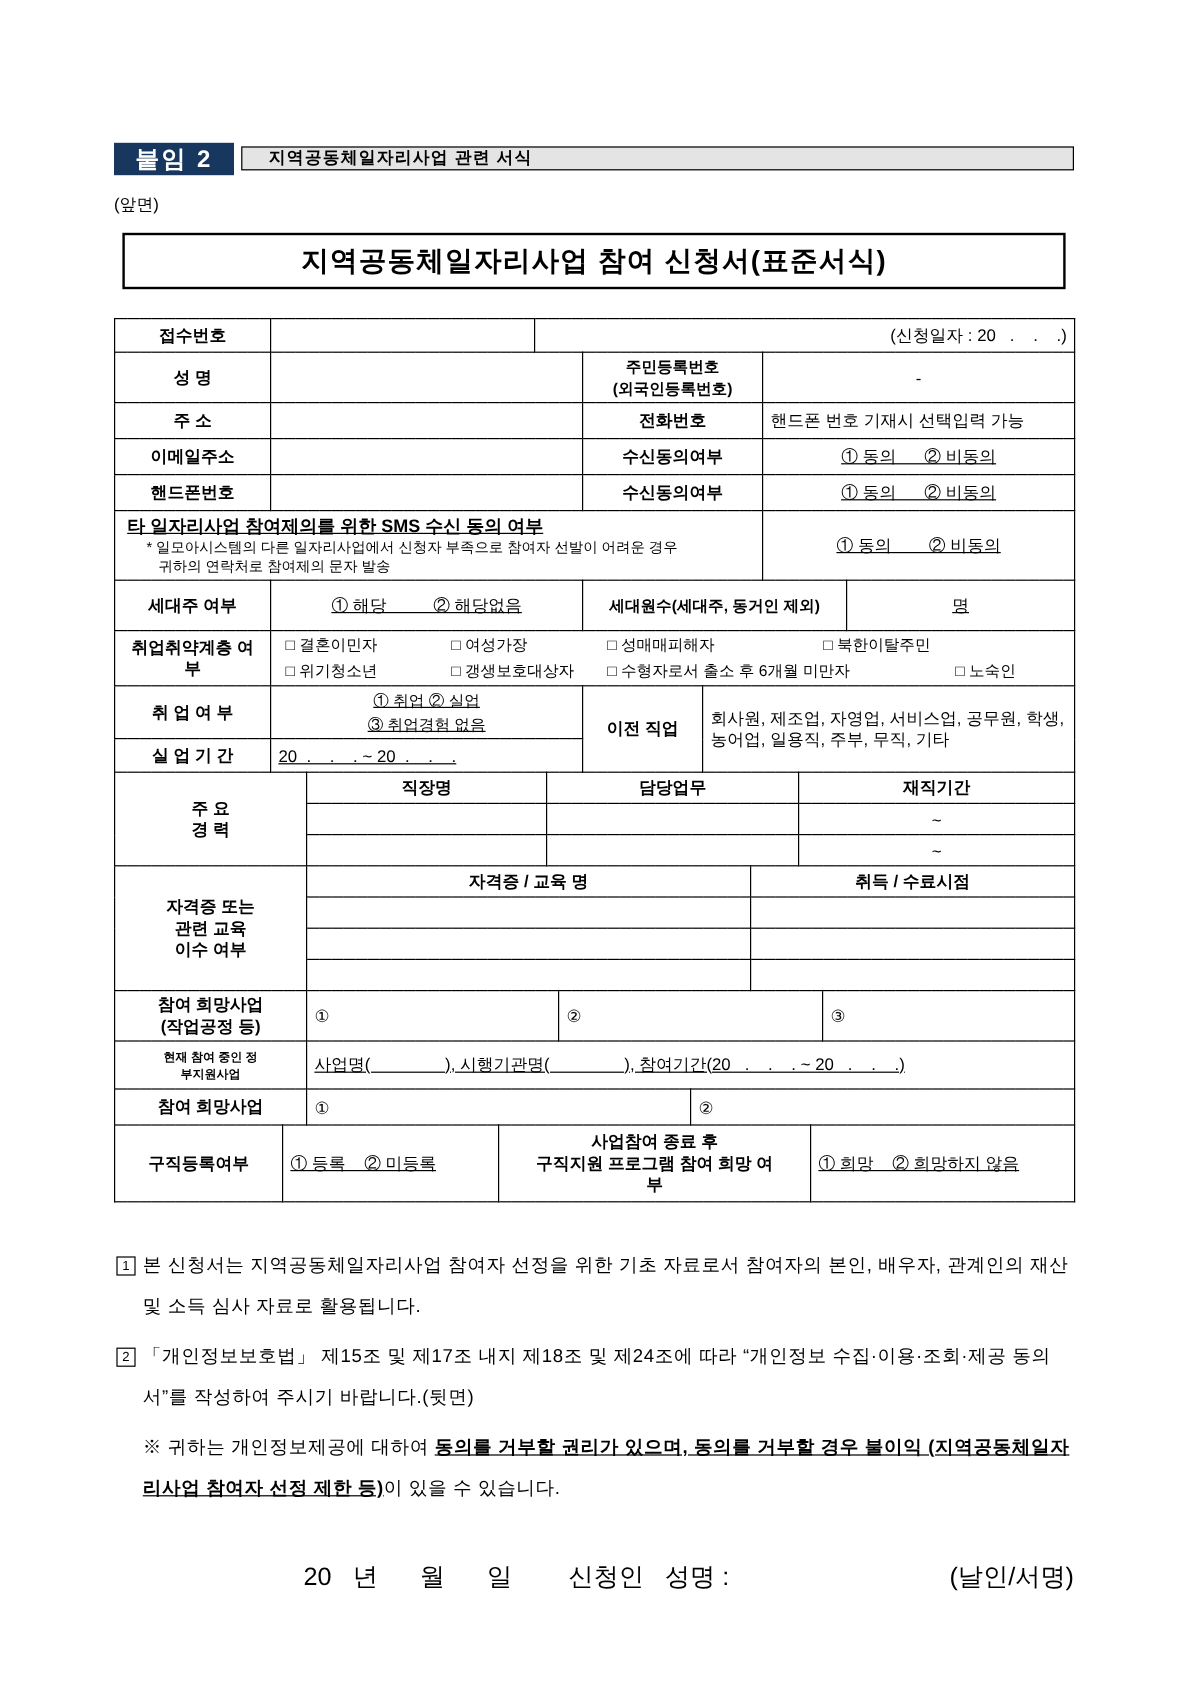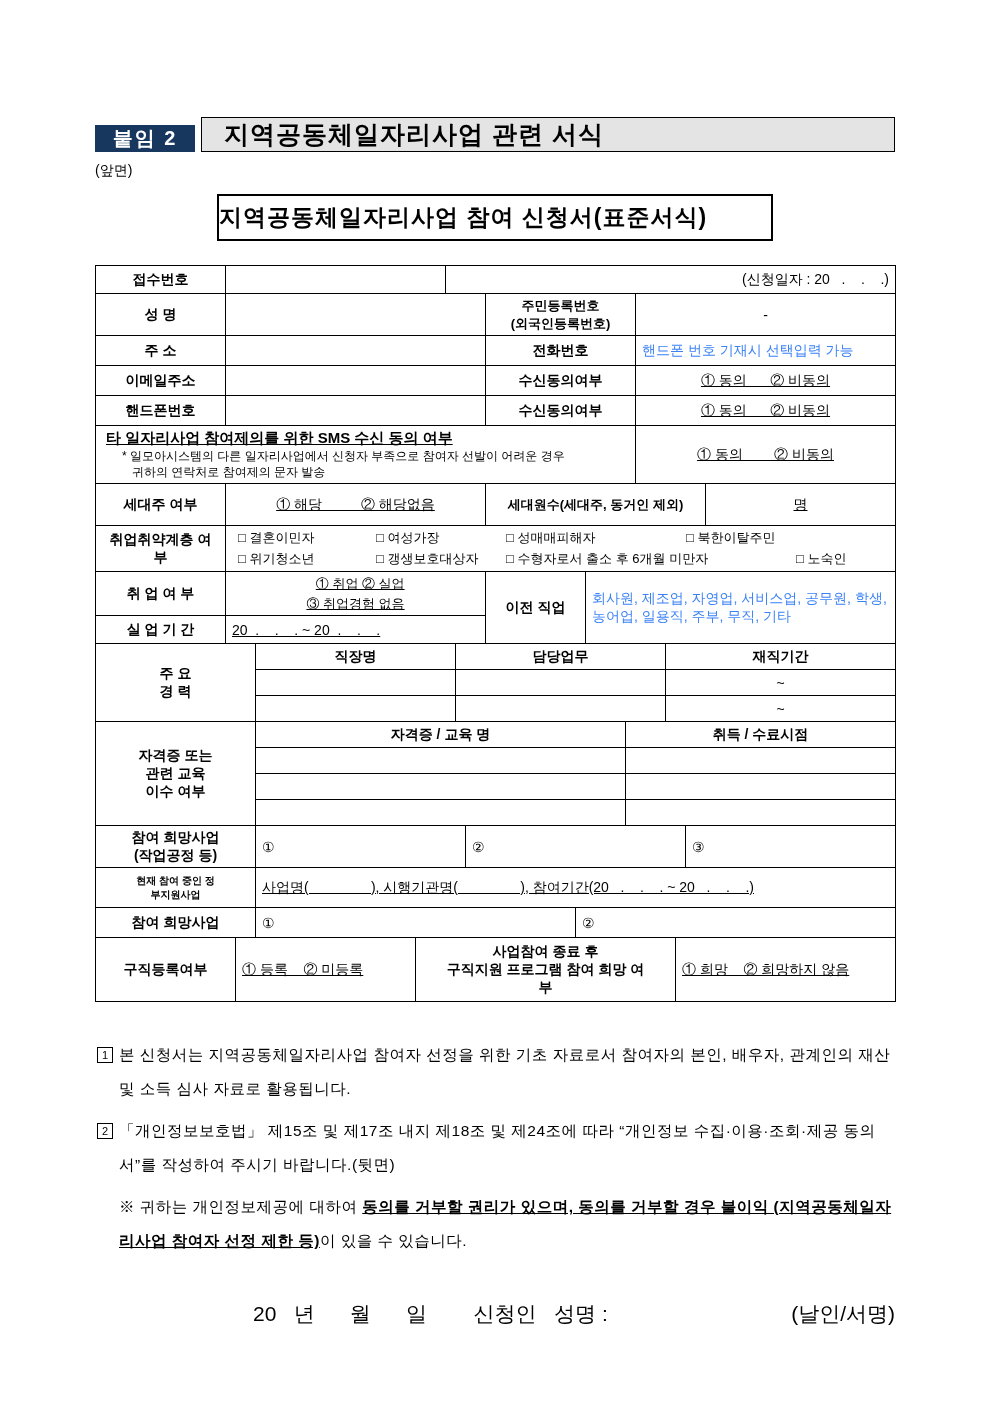--- a/index.html
+++ b/index.html
@@ -4,57 +4,57 @@
 <style>
   * { margin:0; padding:0; box-sizing:border-box; }
   html,body { background:#ffffff; }
   body {
     width:992px; height:1403px; position:relative;
     font-family:"Liberation Sans", sans-serif; color:#000;
   }
   .page { position:absolute; left:95px; top:112px; width:800px; }
 
   
-  .hdr-row { display:flex; align-items:flex-end; height:40px; }
+  .hdr-row { display:flex; align-items:center; height:40px; }
   .badge {
     width:100px; background:#17375E; color:#fff; font-weight:bold; font-size:20px;
     display:flex; align-items:center; justify-content:center; letter-spacing:2px;
   }
   .attach-title {
     flex:1; margin-left:6px; background:#E4E4E4; border:1px solid #000;
-    font-weight:bold; font-size:25px; display:flex; align-items:center; padding-left:22px;
+    font-weight:bold; font-size:14px; display:flex; align-items:center; padding-left:22px;
     letter-spacing:1px;
   }
   .front { margin-top:10px; font-size:14px; }
   .form-title {
-    margin:14px auto 0 auto; width:556px; border:2px solid #000; background:#fff;
-    text-align:left; font-weight:bold; font-size:23px; padding:6px 0; letter-spacing:1px;
+    margin:14px auto 0 auto; width:786px; border:2px solid #000; background:#fff;
+    text-align:center; font-weight:bold; font-size:23px; padding:6px 0; letter-spacing:1px;
   }
 
   
   table.form { margin-top:24px; width:800px; border-collapse:collapse; table-layout:fixed;padding-left:27px; }
   table.form td {
     border:1px solid #000; font-size:14px; vertical-align:middle; padding:2px 6px;
     overflow:hidden;
   }
   .w130{width:130px} .w220{width:220px} .w450{width:450px}
   .lbl { font-weight:bold; text-align:center; font-size:15px; }
   .ctr { text-align:center; }
   .pre { white-space:pre; }
   .preline { white-space:pre-line; }
   .open { border:none; text-align:right; font-size:13px; white-space:pre; }
-  .hint { color:#3b82f6; font-size:12.5px; }
+  .hint { color:#000000; font-size:12.5px; }
   .small { font-size:13px;text-decoration:underline; }
   .sms-title { font-weight:bold; font-size:15px; padding-left:4px;text-decoration:underline; }
   .sms-note { font-size:12px; padding-left:20px; line-height:1.35; }
   .sms-note2 { padding-left:30px; }
   .vrow { display:flex; font-size:13px; padding-left:6px; line-height:1.55; }
   .c1{width:138px} .c2{width:130px} .c3{width:180px} .c3.wide{width:290px} .c4{flex:1}
   .emp-cell { text-align:center; }
-  .pre-inline { display:inline-block; text-align:right; white-space:pre-line; line-height:1.5; }
+  .pre-inline { display:inline-block; text-align:center; white-space:pre-line; line-height:1.5; }
   .h26{height:26px} .h28{height:28px} .h30{height:30px} .h40{height:40px}
   .h42{height:42px} .h44{height:44px} .h46{height:46px} .h58{height:58px} .h64{height:64px}
 
   
   .notes { margin-top:36px; }
   .note { display:flex; align-items:flex-start; margin-bottom:8px; }
   .mark {
     display:inline-flex; align-items:center; justify-content:center;
     width:16px; height:16px; border:1px solid #000; font-size:11px; margin:9px 6px 0 2px; flex:none;
   }

